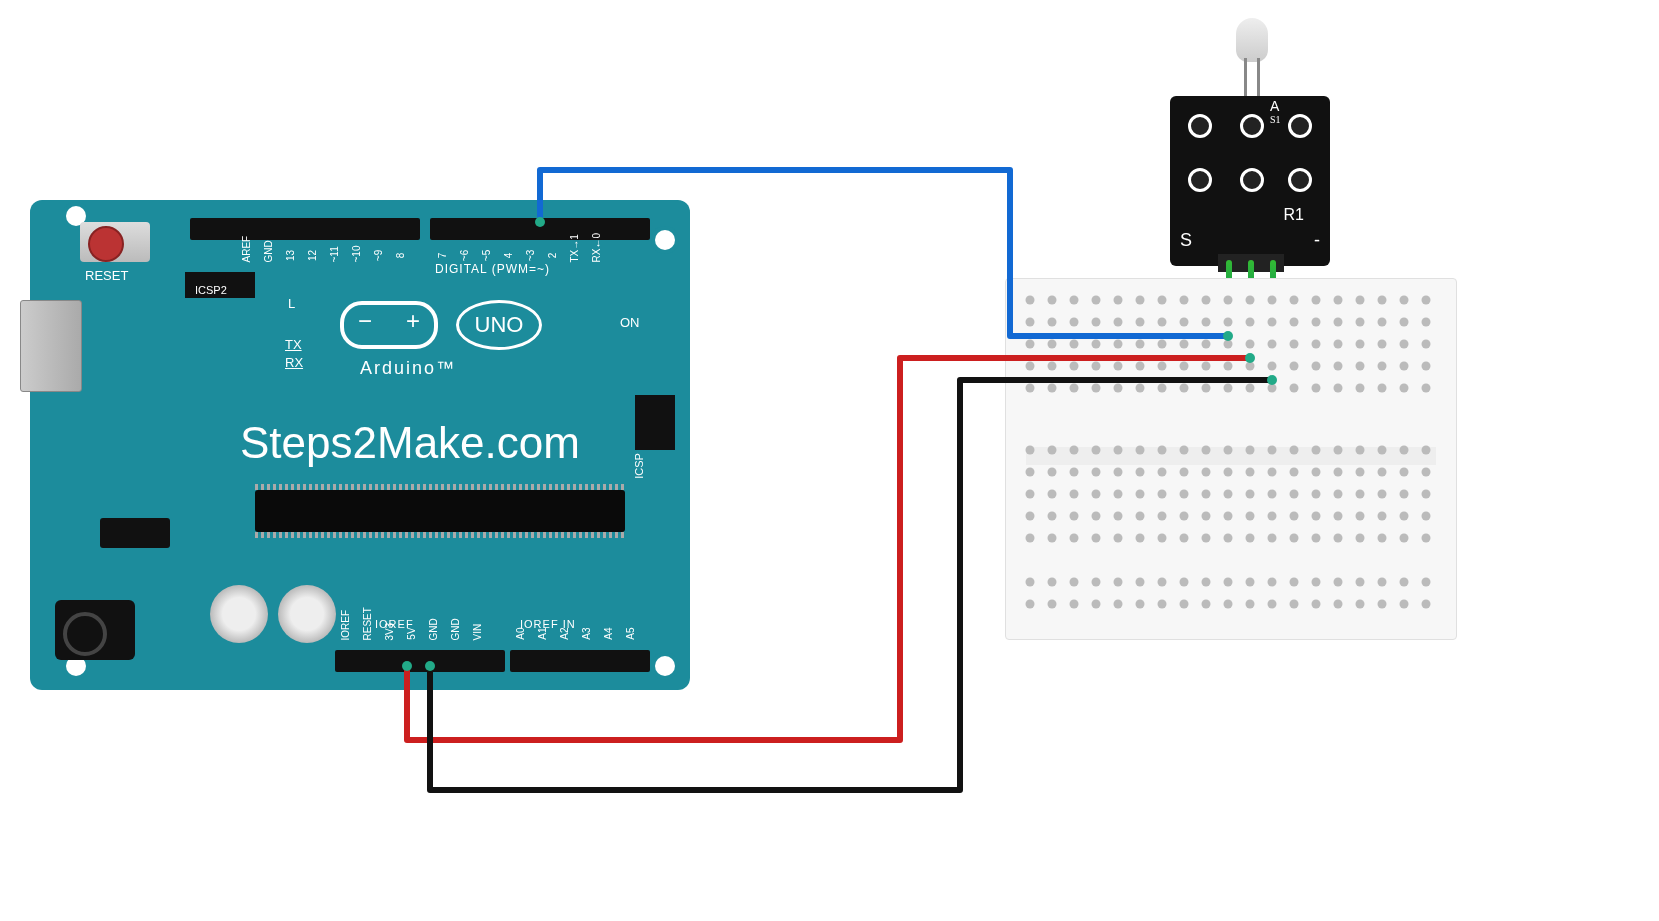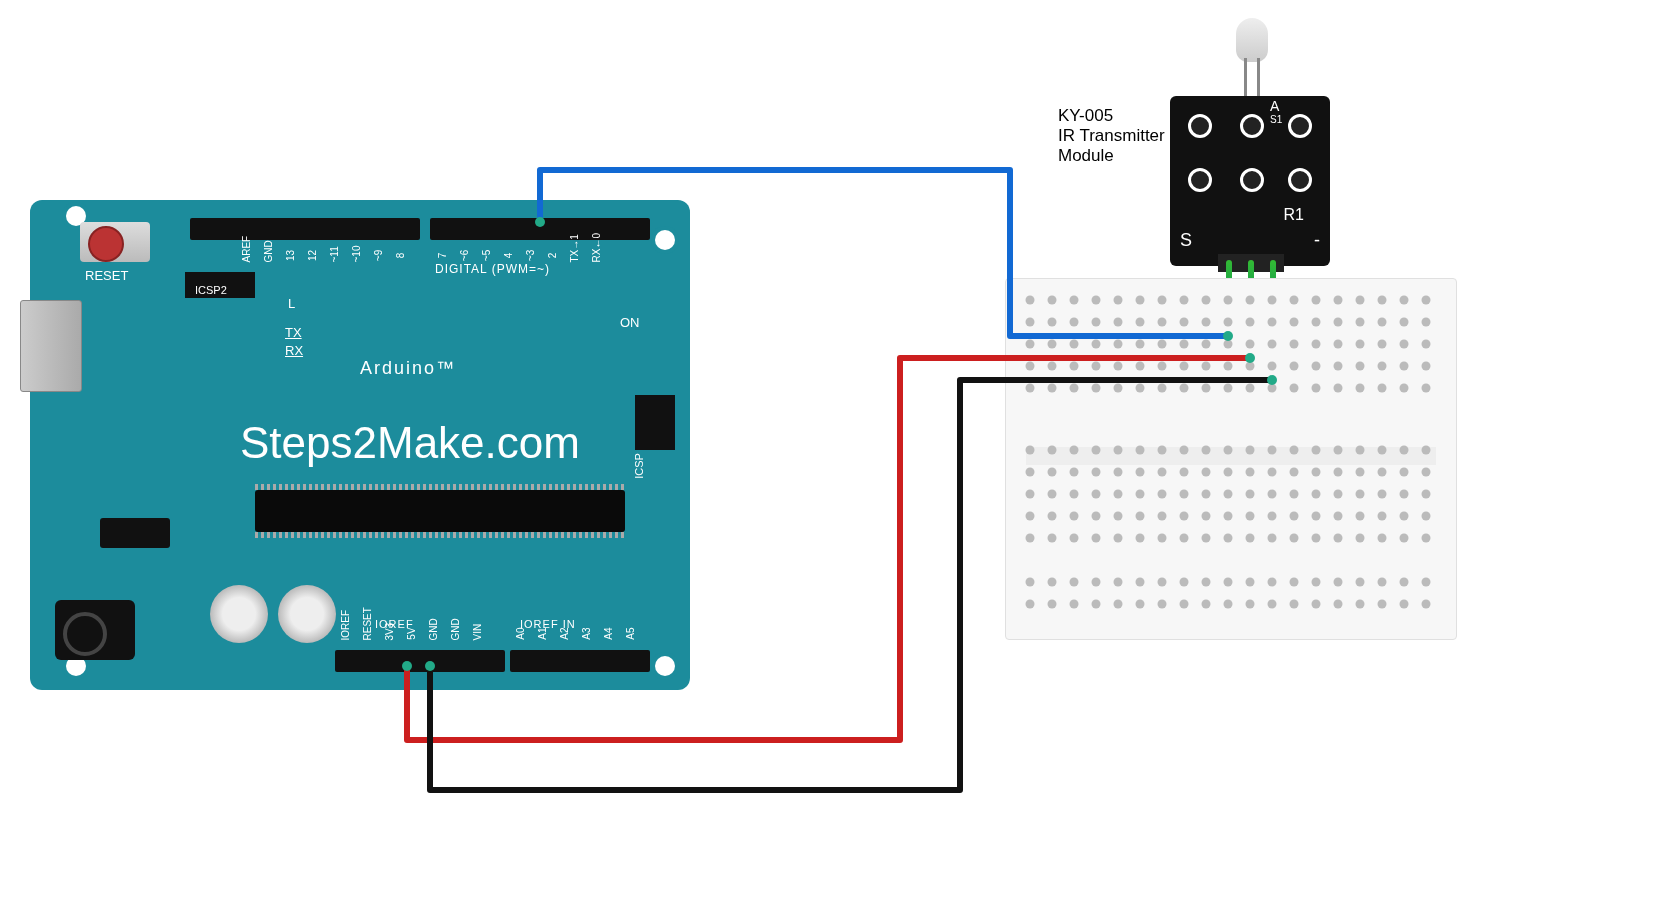--- a/index.html
+++ b/index.html
@@ -24,21 +24,21 @@
 .power-label{position:absolute;left:345px;top:418px;color:#fff;font-size:11px;letter-spacing:1px;}
 .analog-label{position:absolute;left:490px;top:418px;color:#fff;font-size:11px;letter-spacing:1px;}
 .icsp2-label{position:absolute;left:165px;top:84px;color:#fff;font-size:11px;}
 .icsp2-block{position:absolute;left:155px;top:72px;width:70px;height:26px;background:#111;}
 .arduino-logo{position:absolute;left:310px;top:100px;color:#fff;font-size:36px;}
 .arduino-logo-symbol{display:inline-block;width:90px;height:40px;border:4px solid #fff;border-radius:22px;position:relative;vertical-align:middle;}
 .arduino-logo-symbol::before{content:'−';position:absolute;left:14px;top:2px;color:#fff;font-size:24px;}
 .arduino-logo-symbol::after{content:'+';position:absolute;right:14px;top:2px;color:#fff;font-size:24px;}
 .uno-circle{display:inline-block;border:3px solid #fff;border-radius:50%;width:80px;height:44px;line-height:44px;text-align:center;font-size:22px;margin-left:8px;vertical-align:middle;}
 .arduino-tm{position:absolute;left:330px;top:158px;color:#fff;font-size:18px;letter-spacing:2px;text-align:center;}
-.txrx{position:absolute;left:255px;top:124px;color:#fff;font-size:13px;line-height:18px;text-decoration:underline;}
+.txrx{position:absolute;left:255px;top:136px;color:#fff;font-size:13px;line-height:18px;text-decoration:underline;}
 .l-label{position:absolute;left:258px;top:96px;color:#fff;font-size:13px;}
 .on-label{position:absolute;left:590px;top:115px;color:#fff;font-size:13px;}
 .site-label{position:absolute;left:210px;top:218px;color:#fff;font-size:44px;}
 .chip{position:absolute;left:225px;top:290px;width:370px;height:42px;background:#0a0a0a;border-radius:3px;}
 .chip::before,.chip::after{content:'';position:absolute;height:6px;background:repeating-linear-gradient(to right,#aaa 0 3px,transparent 3px 6px);left:0;right:0;}
 .chip::before{top:-6px;}.chip::after{bottom:-6px;}
 .cap{position:absolute;width:58px;height:58px;background:radial-gradient(circle,#eee 40%,#bbb 70%,#888);border-radius:50%;}
 .cap1{left:180px;top:385px;}.cap2{left:248px;top:385px;}
 .vr{position:absolute;left:70px;top:318px;width:70px;height:30px;background:#111;border-radius:3px;}
 .hole{position:absolute;width:20px;height:20px;background:#fff;border-radius:50%;box-shadow:0 0 0 4px #1c8c9c;}
@@ -52,21 +52,21 @@
 .bb-channel.c1{top:168px;}
 
 
 .ky005{position:absolute;left:1170px;top:96px;width:160px;height:170px;background:#111;border-radius:6px;}
 .ky005 .dot{position:absolute;width:18px;height:18px;background:#222;border:3px solid #fff;border-radius:50%;}
 .ky005 .d1{left:18px;top:18px;}.ky005 .d2{left:70px;top:18px;}.ky005 .d3{right:18px;top:18px;}
 .ky005 .d4{left:18px;top:72px;}.ky005 .d5{left:70px;top:72px;}.ky005 .d6{right:18px;top:72px;}
 .ky005 .s-label{position:absolute;left:10px;top:134px;color:#fff;font-size:18px;}
 .ky005 .m-label{position:absolute;right:10px;top:134px;color:#fff;font-size:18px;}
 .ky005 .a-label{position:absolute;left:100px;top:2px;color:#fff;font-size:14px;}
-.ky005 .s1-label{position:absolute;left:100px;top:18px;color:#fff;font-size:10px;}
+.ky005 .s1-label{position:absolute;left:100px;top:18px;color:#fff;font-size:10px;font-family:Liberation Serif, serif;}
 .ky005 .r1-label{position:absolute;right:26px;top:110px;color:#fff;font-size:16px;}
 .ky005 .pin-header{position:absolute;left:48px;bottom:-6px;width:66px;height:18px;background:#222;display:flex;justify-content:space-around;align-items:center;}
 .ir-led{position:absolute;left:1236px;top:18px;width:32px;height:76px;}
 .ir-led .bulb{width:32px;height:44px;background:linear-gradient(#eee,#ccc);border-radius:16px 16px 12px 12px;}
 .ir-led .leg{position:absolute;width:3px;height:40px;background:#888;top:40px;}
 .ir-led .leg.l{left:8px;}.ir-led .leg.r{right:8px;}
 .ky-text{position:absolute;left:1058px;top:106px;font-size:17px;line-height:20px;}
 svg.wires{position:absolute;left:0;top:0;width:1659px;height:921px;pointer-events:none;}
 
 .green-pin{position:absolute;width:6px;height:40px;background:linear-gradient(#3b3,#195);border-radius:3px;}
@@ -91,20 +91,24 @@
     <div class="power-label">IOREF</div>
     <div class="analog-label">IOREF IN</div>
     <div class="icsp2-block"></div>
     <div class="icsp2-label">ICSP2</div>
     <div class="l-label">L</div>
     <div class="txrx">
       <div>TX</div>
       <div>RX</div>
     </div>
     <div class="on-label">ON</div>
+    <div class="arduino-logo">
+      <span class="arduino-logo-symbol"></span>
+      <span class="uno-circle">UNO</span>
+    </div>
     <div class="arduino-tm">Arduino™</div>
     <div class="site-label">Steps2Make.com</div>
     <div class="chip"></div>
     <div class="cap cap1"></div>
     <div class="cap cap2"></div>
     <div class="vr"></div>
     <div class="icsp-block"></div>
     <div class="icsp-label">ICSP</div>
     <div class="usb"></div>
     <div class="power-jack"></div>
@@ -160,25 +164,20 @@
     <div class="dot d3"></div>
     <div class="dot d4"></div>
     <div class="dot d5"></div>
     <div class="dot d6"></div>
     <div class="a-label">A</div>
     <div class="s1-label">S1</div>
     <div class="r1-label">R1</div>
     <div class="s-label">S</div>
     <div class="m-label">-</div>
     <div class="pin-header"></div>
-  </div>
-  <div class="ky-text">
-    <div>KY-005</div>
-    <div>IR Transmitter</div>
-    <div>Module</div>
   </div>
 
   <div class="green-pin" style="left:1226px;top:260px"></div>
   <div class="green-pin" style="left:1248px;top:260px"></div>
   <div class="green-pin" style="left:1270px;top:260px"></div>
 
   <div class="breadboard">
     <div class="bb-channel c1"></div>
   </div>
 

